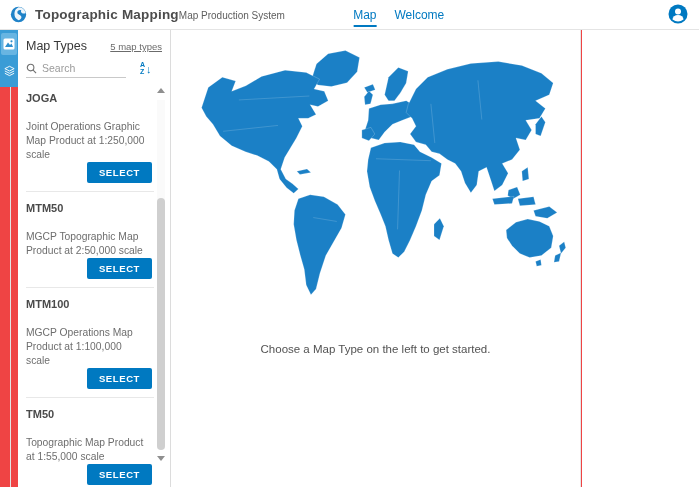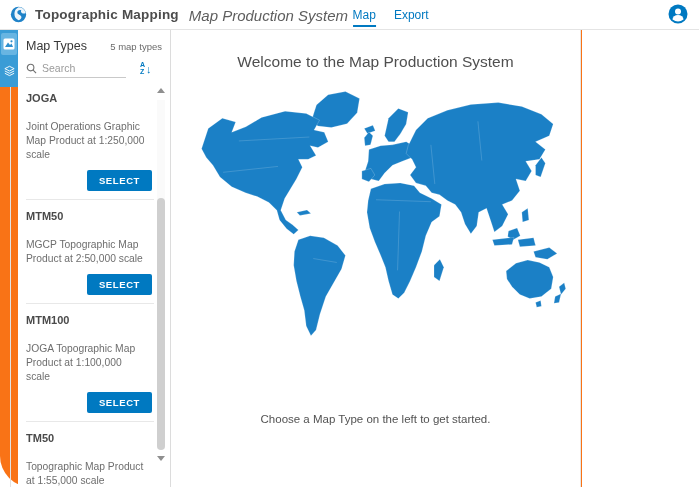--- a/index.html
+++ b/index.html
@@ -1,25 +1,25 @@
 <!DOCTYPE html>
 <html><head>
 <meta charset="utf-8">
 <style>
   * { margin:0; padding:0; box-sizing:border-box; }
   html,body { width:699px; height:487px; overflow:hidden; }
   body { font-family:"Liberation Sans","DejaVu Sans",sans-serif; background:#fff; color:#4c4c4c; }
-  .app { position:relative; width:699px; height:487px; background:#f97316;border-radius:31px; }
+  .app { position:relative; width:699px; height:487px; background:#ef4444; }
 
   
   .topbar { position:absolute; top:0; left:0; right:0; height:30px; background:#fff;
             border-bottom:1px solid #e4e4e4; display:flex; align-items:center; padding:0 10px; }
   .logo { width:17px; height:17px; flex:0 0 auto; margin-right:8px; }
   .app-title { font-size:13.5px; font-weight:700; color:#4c4c4c; letter-spacing:.2px; }
-  .app-subtitle { font-size:15px; color:#5e5e5e; margin-left:10px; margin-top:2px;font-style:italic; }
+  .app-subtitle { font-size:10px; color:#5e5e5e; margin-top:2px; }
   .tabs { position:absolute; left:50%; top:0; transform:translateX(4%); height:30px;
           display:flex; gap:18px; align-items:center; }
   .tab { font-size:12px; color:#0079c1; cursor:pointer; position:relative; height:30px;
          display:flex; align-items:center; }
   .tab.active::after { content:""; position:absolute; left:0; right:0; bottom:3px; height:2px; background:#0079c1; }
   .avatar { position:absolute; right:11px; top:4px; width:20px; height:20px; }
 
   
   .body { position:absolute; top:30px; left:0; right:0; bottom:0; }
 
@@ -29,74 +29,74 @@
   .rail-btn { width:16px; height:22px; display:flex; align-items:center; justify-content:center; border-radius:2px; }
   .rail-btn.active { background:#68b5e2; }
   .rail-divider { position:absolute; left:10px; top:57px; bottom:0; width:1px; background:#e2e2e2; }
 
   
   .panel { position:absolute; left:18px; top:0; width:153px; height:457px; background:#fff;
            border-right:1px solid #dcdcdc; }
   .panel-head { padding:9px 8px 0 8px; }
   .panel-title-row { display:flex; justify-content:space-between; align-items:baseline; }
   .panel-title { font-size:12.5px; font-weight:400; color:#383838; }
-  .panel-count { font-size:9.5px; color:#6b6b6b; }
+  .panel-count { font-size:9.5px; color:#6b6b6b;text-decoration:underline; }
   .search-row { margin-top:9px; display:flex; align-items:flex-start; }
   .search-box { display:flex; align-items:center; border-bottom:1px solid #c9c9c9; flex:0 0 auto;
                 width:100px; padding-bottom:3px; }
   .search-input { border:none; outline:none; width:80px; font-size:10.5px; color:#4c4c4c;
                   font-family:"Liberation Sans",sans-serif; margin-left:5px; }
   .search-input::placeholder { color:#9b9b9b; }
   .sort-btn { margin-left:14px; display:flex; align-items:center; color:#0079c1; cursor:pointer; }
   .sort-letters { display:flex; flex-direction:column; line-height:6.5px; font-size:7px; font-weight:700; }
   .sort-arrow { font-size:11px; margin-left:1px; }
 
   .list { position:absolute; left:8px; right:16px; top:52px; bottom:0; overflow:hidden; }
   .item { padding:7px 0 8px 0; border-bottom:1px solid #e8e8e8; }
   .item-title { font-size:11px; font-weight:700; color:#4a4a4a; padding-top:3px; }
   .item-desc { margin-top:16px; font-size:10.3px; line-height:1.36; color:#6e6e6e; width:122px; }
-  .item-actions { display:flex; justify-content:flex-end; margin-top:8px; padding-right:2px; }
+  .item-actions { display:flex; justify-content:flex-end; padding-right:2px; }
   .select-btn { background:#0079c1; color:#fff; border:none; border-radius:2px; font-size:9.5px;
                 font-weight:700; letter-spacing:.6px; padding:5px 12px; cursor:pointer;
                 font-family:"Liberation Sans",sans-serif; }
   .item:last-child { border-bottom:none; }
 
   
   .vscroll { position:absolute; right:4px; top:58px; bottom:26px; width:10px; }
   .scroll-arrow { width:0; height:0; margin:0 auto; border-left:4px solid transparent; border-right:4px solid transparent; cursor:pointer; }
   .scroll-arrow.up { border-bottom:5px solid #8f8f8f; }
   .scroll-arrow.down { border-top:5px solid #8f8f8f; position:absolute; bottom:0; left:1px; }
   .scroll-track { position:absolute; top:12px; bottom:12px; left:1px; width:8px; background:#fafafa; }
   .scroll-thumb { position:absolute; top:98px; height:252px; left:0; width:8px; background:#cfcfcf; border-radius:4px; cursor:grab; }
 
   
   .main { position:absolute; left:171px; top:0; width:410px; height:457px; background:#fff;
           border-right:1px solid #e6e6e6; text-align:center; }
   .welcome { margin-top:23px; font-size:15.5px; color:#4f4f4f; }
   .map-wrap { margin-top:11px; }
   .map-wrap svg { display:block; margin:0 auto; }
-  .instruction { margin-top:72px; font-size:11.5px; color:#525252; }
+  .instruction { margin-top:43px; font-size:11.5px; color:#525252; }
   .rightgap { position:absolute; left:582px; top:0; right:0; height:457px; background:#fff; }
 </style>
 </head>
 <body>
 
 <div class="app">
 
   <div class="topbar">
     <svg class="logo" viewBox="0 0 20 20">
       <circle cx="10" cy="10" r="9" fill="#1f82c8"></circle>
       <path d="M10 1.5 a8.5 8.5 0 0 1 8.3 6.7 c-3.5 2.2-6.5-1.2-5-3.2 c-2.2-1-5 .3-4.6 2.8 c.4 2.4 3.8 2.2 4.6 4.6 c.7 2-1 3.9-3.3 4.4 a8.5 8.5 0 0 1 0-15.3 z" fill="#ffffff" opacity="0.92"></path>
     </svg>
     <span class="app-title">Topographic Mapping</span>
     <span class="app-subtitle">Map Production System</span>
 
     <div class="tabs">
       <div class="tab active">Map</div>
-      <div class="tab">Export</div>
+      <div class="tab">Welcome</div>
     </div>
 
     <svg class="avatar" viewBox="0 0 20 20">
       <circle cx="10" cy="10" r="9.5" fill="#0079c1"></circle>
       <circle cx="10" cy="7.6" r="3" fill="#ffffff"></circle>
       <path d="M4.5 15.5 a5.5 4.6 0 0 1 11 0 a9.5 9.5 0 0 1 -11 0 z" fill="#ffffff"></path>
     </svg>
   </div>
 
   <div class="body">
@@ -156,21 +156,21 @@
         <div class="item">
           <div class="item-title">MTM50</div>
           <div class="item-desc">MGCP Topographic Map Product at 2:50,000 scale</div>
           <div class="item-actions">
             <button class="select-btn">SELECT</button>
           </div>
         </div>
 
         <div class="item">
           <div class="item-title">MTM100</div>
-          <div class="item-desc">JOGA Topographic Map Product at 1:100,000 scale</div>
+          <div class="item-desc">MGCP Operations Map Product at 1:100,000 scale</div>
           <div class="item-actions">
             <button class="select-btn">SELECT</button>
           </div>
         </div>
 
         <div class="item">
           <div class="item-title">TM50</div>
           <div class="item-desc">Topographic Map Product at 1:55,000 scale</div>
           <div class="item-actions">
             <button class="select-btn">SELECT</button>
@@ -182,21 +182,20 @@
       <div class="vscroll">
         <div class="scroll-arrow up"></div>
         <div class="scroll-track">
           <div class="scroll-thumb"></div>
         </div>
         <div class="scroll-arrow down"></div>
       </div>
     </div>
 
     <div class="main">
-      <div class="welcome">Welcome to the Map Production System</div>
 
       <div class="map-wrap">
         <svg width="392" height="259" viewBox="0 0 1000 660">
           <g fill="#1b80c6" stroke="#ffffff" stroke-width="1" stroke-opacity="0.5">
 
             <path d="M335,100 L348,58 L378,32 L422,24 L458,42 L452,78 L426,106 L386,116 L352,112 Z"></path>
 
             <path d="M470,118 L492,110 L498,124 L478,131 Z"></path>
 
             <path d="M55,170 L72,118 L108,92 L142,102 L132,128 L168,114 L208,90 L268,74 L322,80 L356,97 L342,122 L368,128 L378,152 L352,167 L332,162 L347,187 L327,197 L302,197 L312,217 L297,247 L282,272 L267,297 L257,327 L270,352 L287,364 L302,377 L290,388 L272,374 L254,352 L247,327 L227,307 L197,292 L167,282 L132,267 L102,242 L84,212 L67,192 Z"></path>

